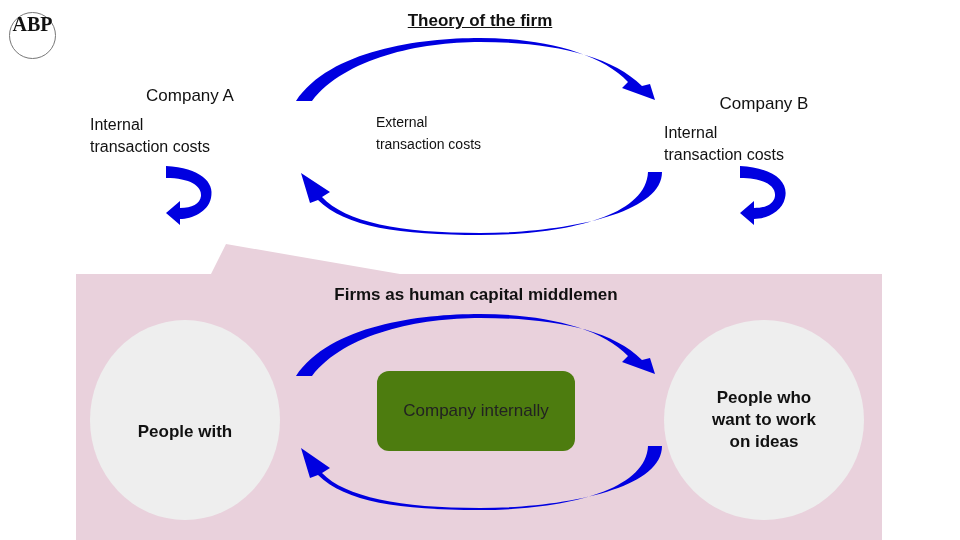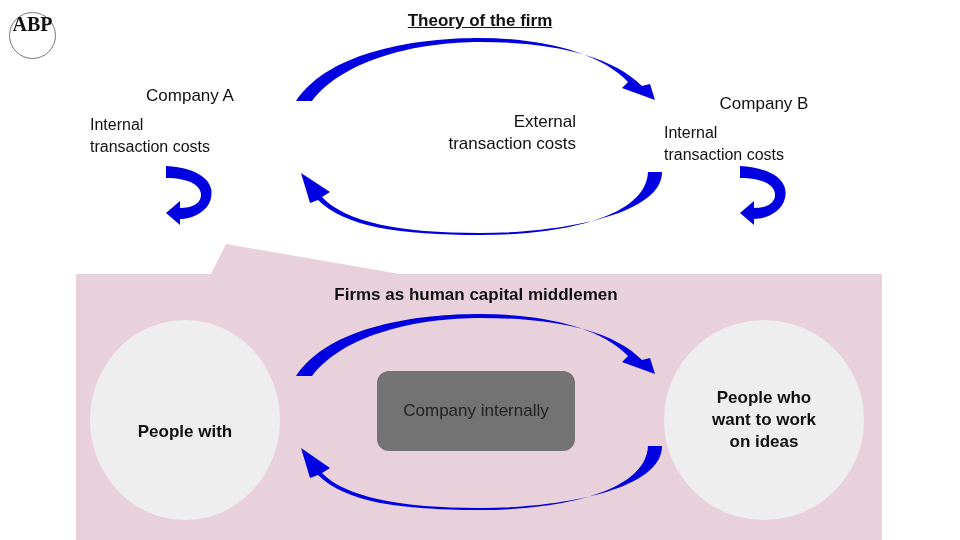--- a/index.html
+++ b/index.html
@@ -8,22 +8,22 @@
     .abs { position: absolute; }
     #bg-svg { position: absolute; left: 0; top: 0; width: 960px; height: 540px; }
     .logo { left: 9px; top: 12px; width: 47px; height: 47px; border: 1.5px solid #777;
             border-radius: 50%; box-sizing: border-box; display: flex; 
             justify-content: center; font-family: "Liberation Serif", serif; font-weight: bold;
             font-size: 20px; color: #111; background: #fff; }
     .title { font-weight: bold; font-size: 17px; text-align: center; white-space: nowrap; }
     .circle { background: #eeeeee; border-radius: 50%; }
     .ctext { font-size: 16px; line-height: 22px; }
     .ctitle { font-weight: normal; font-size: 17px; text-align: center; }
-    .center-label { text-align: right; font-size: 17px; line-height: 22px; }
-    .box { background: #737373; border-radius: 12px; display: flex; align-items: center;
+    .center-label { text-align: left; font-size: 14px; line-height: 22px; }
+    .box { background: #4d7c0f; border-radius: 12px; display: flex; align-items: center;
            justify-content: center; font-size: 17px; color: #222; }
     .bold-label { font-weight: bold; font-size: 17px; line-height: 22px; text-align: center; }
   </style>
 </head>
 <body>
 
 <svg id="bg-svg" viewBox="0 0 960 540">
   <defs>
     <linearGradient id="arrowGradTop" x1="0" y1="0" x2="1" y2="0">
       <stop offset="0" stop-color="#0000dd"></stop>

